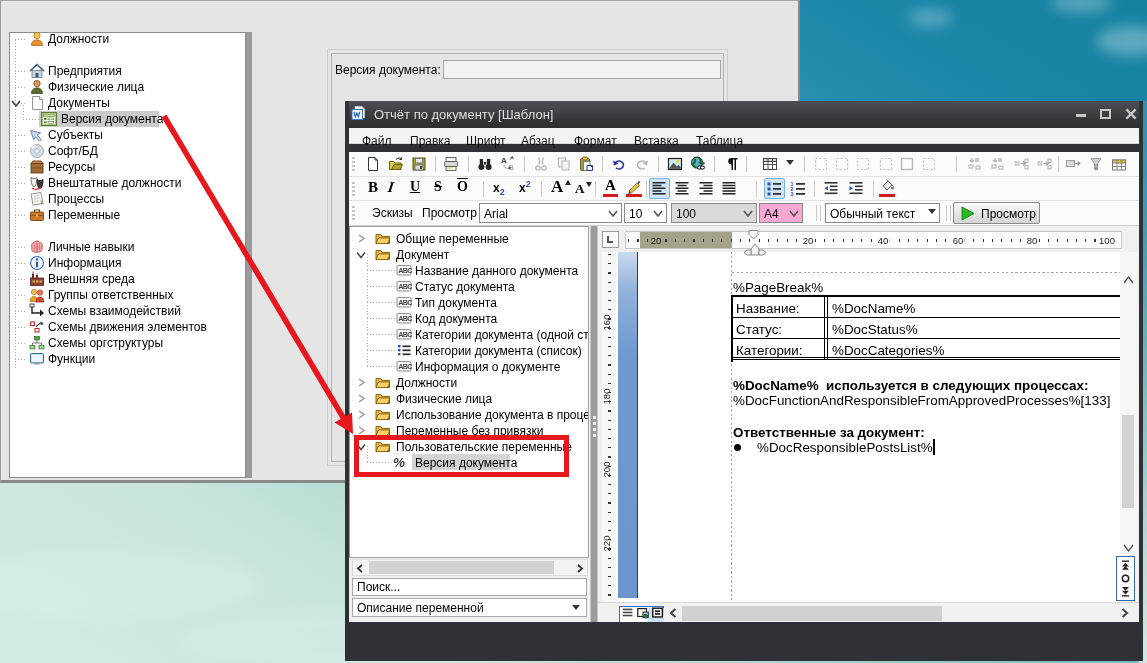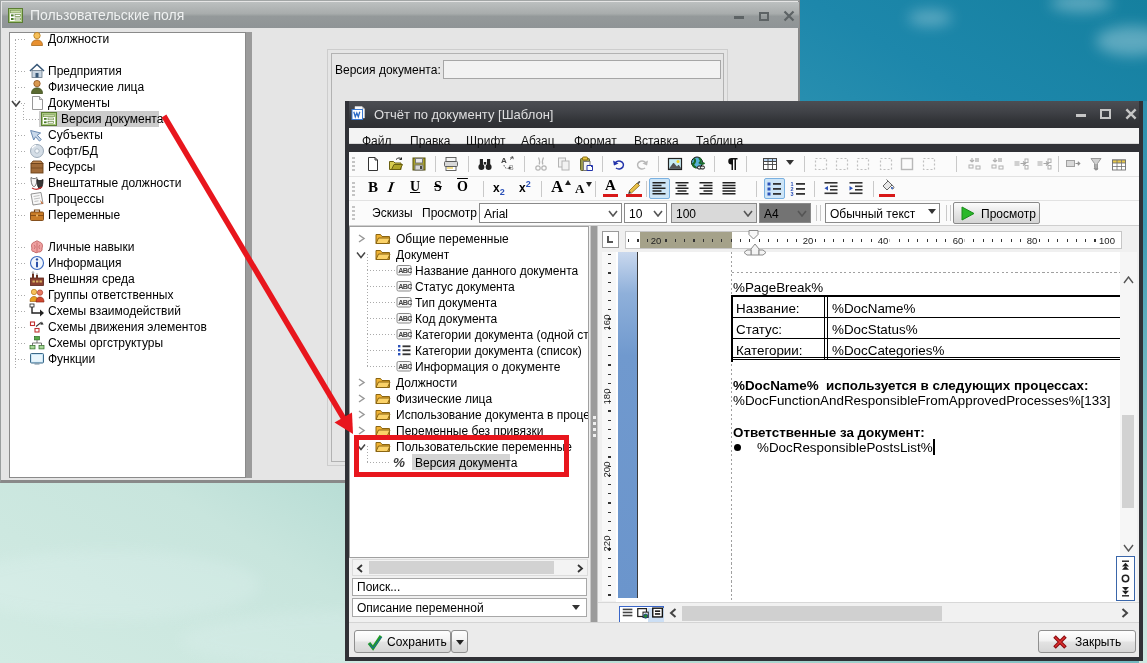--- a/index.html
+++ b/index.html
@@ -37,37 +37,20 @@
 <body>
 <div id="desktop">
  <div class="cloud" style="left:908px;top:10px;width:44px;height:16px;opacity:.75"></div>
  <div class="cloud" style="left:1050px;top:-6px;width:62px;height:18px;opacity:.8"></div>
  <div class="cloud" style="left:1096px;top:26px;width:72px;height:30px;opacity:.8"></div>
  <div class="cloud" style="left:-40px;top:550px;width:300px;height:70px;opacity:.45"></div>
  <div class="cloud" style="left:180px;top:610px;width:400px;height:60px;opacity:.4"></div>
  <div class="abs" style="left:1139px;top:101px;width:8px;height:562px;background:linear-gradient(#2e90ae 0%,#3d9bb4 22%,#6ab4c0 45%,#97ccca 65%,#b9ded8 82%,#cfe9e2 100%)"></div>
 
  <div id="bgwin">
-  <div id="bgtitle">
-    <svg class="abs" style="left:6px;top:6px" width="15" height="15" viewBox="0 0 15 15">
-      <rect x="0.5" y="0.5" width="14" height="14" fill="#fff" stroke="#5a7d32"></rect>
-      <rect x="1.5" y="1.5" width="12" height="12" fill="none" stroke="#a8c87e"></rect>
-      <rect x="2.5" y="2.5" width="10" height="2.4" fill="#c8dca6" stroke="#6a8a40" stroke-width=".6"></rect>
-      <rect x="3" y="6.4" width="2.6" height="2" fill="#4a7a28"></rect>
-      <rect x="3" y="10" width="2.6" height="2" fill="#4a7a28"></rect>
-      <rect x="7" y="6.4" width="5.6" height="2" fill="none" stroke="#6a8a40" stroke-width=".7"></rect>
-      <rect x="7" y="10" width="5.6" height="2" fill="none" stroke="#6a8a40" stroke-width=".7"></rect>
-    </svg>
-    <span class="txt">Пользовательские поля</span>
-    <div class="abs" style="left:732px;top:14px;width:10px;height:2.5px;background:#5d6365"></div>
-    <div class="abs" style="left:757px;top:10px;width:6px;height:5px;border:2px solid #5d6365"></div>
-    <svg class="abs" style="left:781px;top:8px" width="12" height="12" viewBox="0 0 12 12">
-          <path d="M1.5 1.5 L10.5 10.5 M10.5 1.5 L1.5 10.5" stroke="#5d6365" stroke-width="2.2"></path>
-        </svg>
-  </div>
   <div class="abs" style="left:8px;top:31px;width:237px;height:446px;background:#fff;border:1px solid #8a8a8a;box-sizing:border-box;"></div>
   <div class="abs" style="left:245px;top:31px;width:6px;height:446px;background:#9b9b9b"></div>
   <div class="abs" style="left:326px;top:48px;width:399px;height:415px;border:1px solid #cdcdcd;"></div>
   <div class="abs" style="left:330px;top:52px;width:391px;height:407px;border:1px solid #b2b2b2;"></div>
   <span class="abs" style="left:334px;top:62px;font-size:12px">Версия документа:</span>
   <div class="abs" style="left:442px;top:59px;width:276px;height:17px;background:#f2f2f2;border:1px solid #a6a6a6;"></div>
 <div class="abs" style="left:8px;top:31px;width:236px;height:445px;overflow:hidden">
         <div class="abs" style="left:6px;top:8px;width:1px;height:330px;background:repeating-linear-gradient(#aaa 0 1px,transparent 1px 3px)"></div>
         <div class="row" style="left:0;top:-1px;width:236px">
           <div class="abs" style="left:6px;top:8px;width:12px;height:1px;background:repeating-linear-gradient(90deg,#aaa 0 1px,transparent 1px 3px)"></div>
@@ -535,21 +518,21 @@
           <svg class="abs" style="right:3px;top:6px" width="10" height="7" viewBox="0 0 10 7">
             <path d="M1 1 L5 6 L9 1" stroke="#555" stroke-width="1.6" fill="none"></path>
           </svg>
         </span>
         <span class="abs" style="left:322px;top:2px;width:86px;height:20px;background:#d9d9d9;border:1px solid #8a8a8a;box-sizing:border-box;">
           <span class="abs" style="left:4px;top:3px;font-size:12px;white-space:nowrap">100</span>
           <svg class="abs" style="right:3px;top:6px" width="10" height="7" viewBox="0 0 10 7">
             <path d="M1 1 L5 6 L9 1" stroke="#555" stroke-width="1.6" fill="none"></path>
           </svg>
         </span>
-        <span class="abs" style="left:410px;top:2px;width:52px;height:20px;background:#737373;border:1px solid #8a8a8a;box-sizing:border-box;">
+        <span class="abs" style="left:410px;top:2px;width:44px;height:20px;background:#f9a8d4;border:1px solid #8a8a8a;box-sizing:border-box;">
           <span class="abs" style="left:4px;top:3px;font-size:12px;white-space:nowrap">A4</span>
           <svg class="abs" style="right:3px;top:6px" width="10" height="7" viewBox="0 0 10 7">
             <path d="M1 1 L5 6 L9 1" stroke="#555" stroke-width="1.6" fill="none"></path>
           </svg>
         </span>
         <div class="vsep" style="left:467px"></div>
         <div class="vsep" style="left:471px"></div>
         <span class="abs" style="left:476px;top:2px;width:115px;height:20px;background:#fff;border:1px solid #8a8a8a;box-sizing:border-box;">
           <span class="abs" style="left:4px;top:3px;font-size:12px;white-space:nowrap">Обычный текст</span>
           <span class="abs" style="right:3px;top:5px;width:0;height:0;border-left:4px solid transparent;border-right:4px solid transparent;border-top:5px solid #333"></span>
@@ -830,39 +813,20 @@
             <svg class="abs" style="left:71px;top:5px" width="8" height="10" viewBox="0 0 8 10">
               <path d="M6.5 1 L2 5 L6.5 9" stroke="#444" stroke-width="2" fill="none"></path>
             </svg>
             <div class="abs" style="left:84px;top:3px;width:260px;height:15px;background:#d0d0d0"></div>
             <svg class="abs" style="left:523px;top:5px" width="8" height="10" viewBox="0 0 8 10">
               <path d="M1.5 1 L6 5 L1.5 9" stroke="#444" stroke-width="2" fill="none"></path>
             </svg>
           </div>
         </div>
       </div>
-  <div id="fgbottom">
-    <div class="btn" style="left:5px;top:7px;width:97px;">
-      <svg class="abs" style="left:11px;top:2px" width="18" height="18" viewBox="0 0 18 18">
-            <path d="M3 10 l4 5 L15 3" stroke="#1f9a28" stroke-width="3.2" fill="none"></path>
-            <path d="M3.6 11 l3.4 4.3 L15.5 4" stroke="#1a60b0" stroke-width="1" fill="none"></path>
-          </svg>
-      <span class="abs" style="left:32px;top:4px">Сохранить</span>
-        </div>
-    <div class="btn" style="left:102px;top:7px;width:17px;">
-          <span class="abs" style="left:4px;top:9px;width:0;height:0;border-left:4px solid transparent;border-right:4px solid transparent;border-top:5px solid #222"></span>
-        </div>
-    <div class="btn" style="left:689px;top:7px;width:98px;">
-      <svg class="abs" style="left:13px;top:4px" width="16" height="14" viewBox="0 0 16 14">
-            <path d="M2.5 1.5 L13.5 12.5 M13.5 1.5 L2.5 12.5" stroke="#8a0c10" stroke-width="3.6"></path>
-            <path d="M3.2 2.2 L12.8 11.8 M12.8 2.2 L3.2 11.8" stroke="#e03030" stroke-width="1.4"></path>
-          </svg>
-      <span class="abs" style="left:36px;top:4px">Закрыть</span>
-        </div>
-  </div>
  </div>
 
  <svg id="annot" viewBox="0 0 1147 663">
    <line x1="164" y1="116" x2="344" y2="419" stroke="#e8161d" stroke-width="5.5"></line>
    <polygon points="353,434 352,412.5 334.5,422.5" fill="#e8161d"></polygon>
    <rect x="356.5" y="437.5" width="210" height="37" fill="none" stroke="#e8161d" stroke-width="5"></rect>
  </svg>
 </div>
 
 </body></html>

